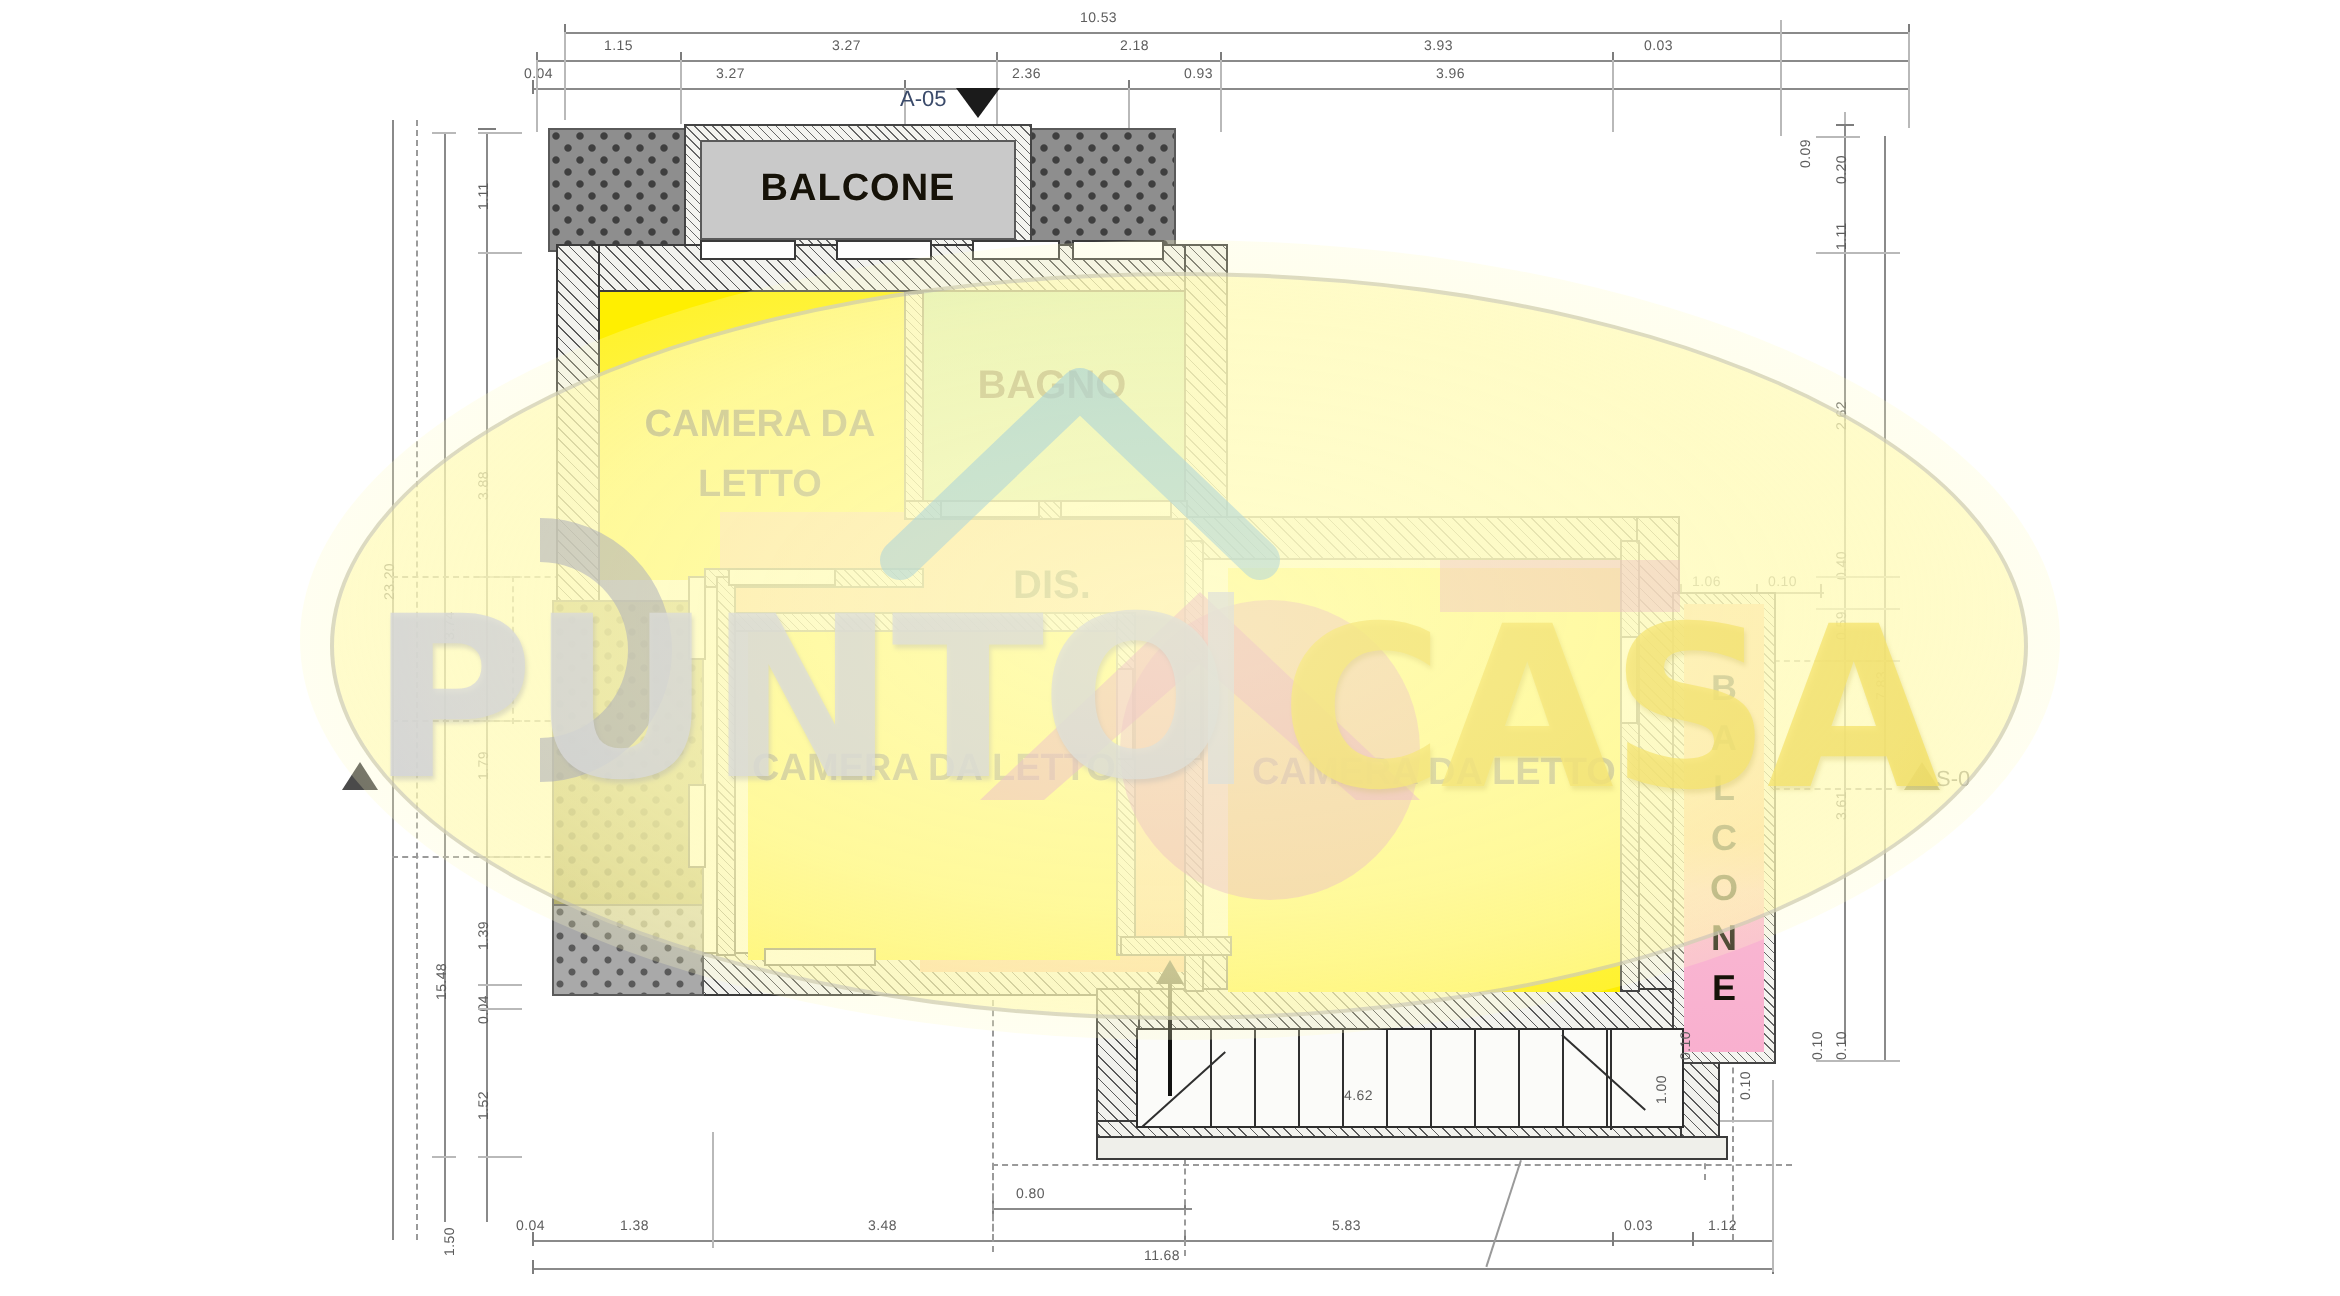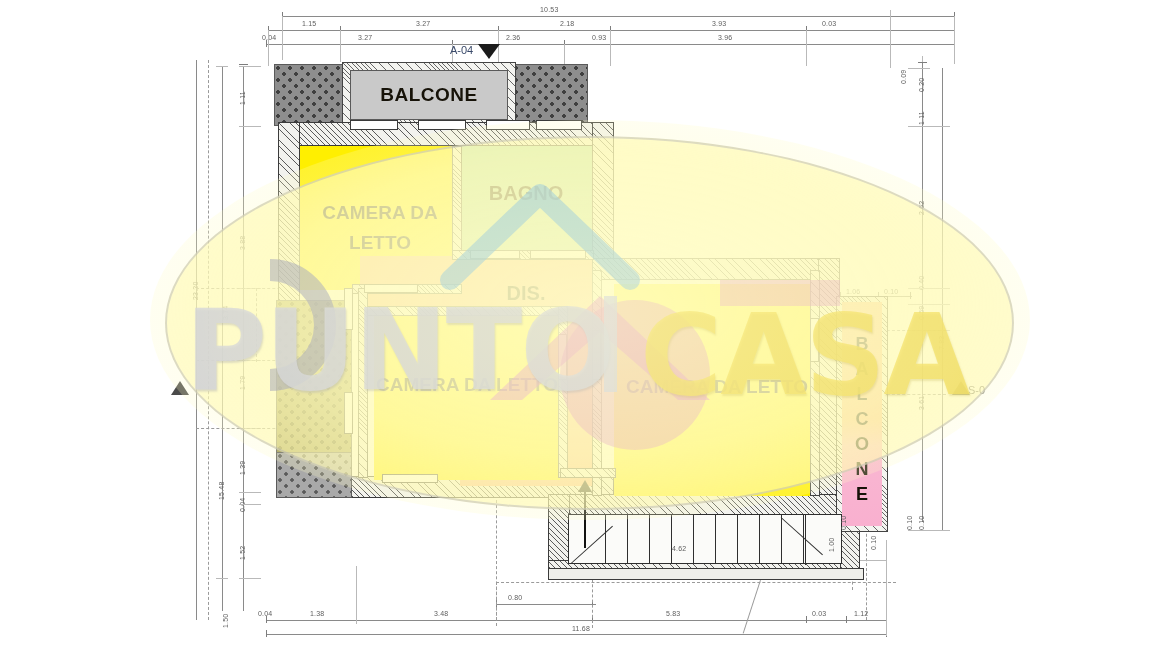--- a/index.html
+++ b/index.html
@@ -384,21 +384,21 @@
   <div class="dimtxt vert" style="left:828px;top:552px;">1.00</div>
   <div class="dimtxt vert" style="left:840px;top:530px;">0.10</div>
 
   <div style="position:absolute;left:584px;top:488px;width:2px;height:60px;background:#111;"></div>
   <div style="position:absolute;left:578px;top:480px;width:0;height:0;border-left:7px solid transparent;border-right:7px solid transparent;border-bottom:12px solid #111;"></div>
 
   <div class="dashv" style="left:496px;top:500px;height:120px;"></div>
   <div class="ext" style="left:760px;top:580px;height:56px;transform:rotate(18deg);transform-origin:top left;background:#9a9a9a;"></div>
 
   <div class="tri down" style="left:478px;top:44px;"></div>
-  <div class="marker-txt" style="left:450px;top:44px;">A-04</div>
+  <div class="marker-txt" style="left:450px;top:44px;">A-05</div>
 
   <div class="tri" style="left:171px;top:381px;"></div>
   <div class="tri olive" style="left:952px;top:381px;"></div>
   <div class="marker-txt grey" style="left:968px;top:384px;">S-0</div>
 
   <div class="dimtxt vert" style="left:900px;top:84px;">0.09</div>
 
   <div id="watermark">
     <div class="wm-ellipse"></div>
 

